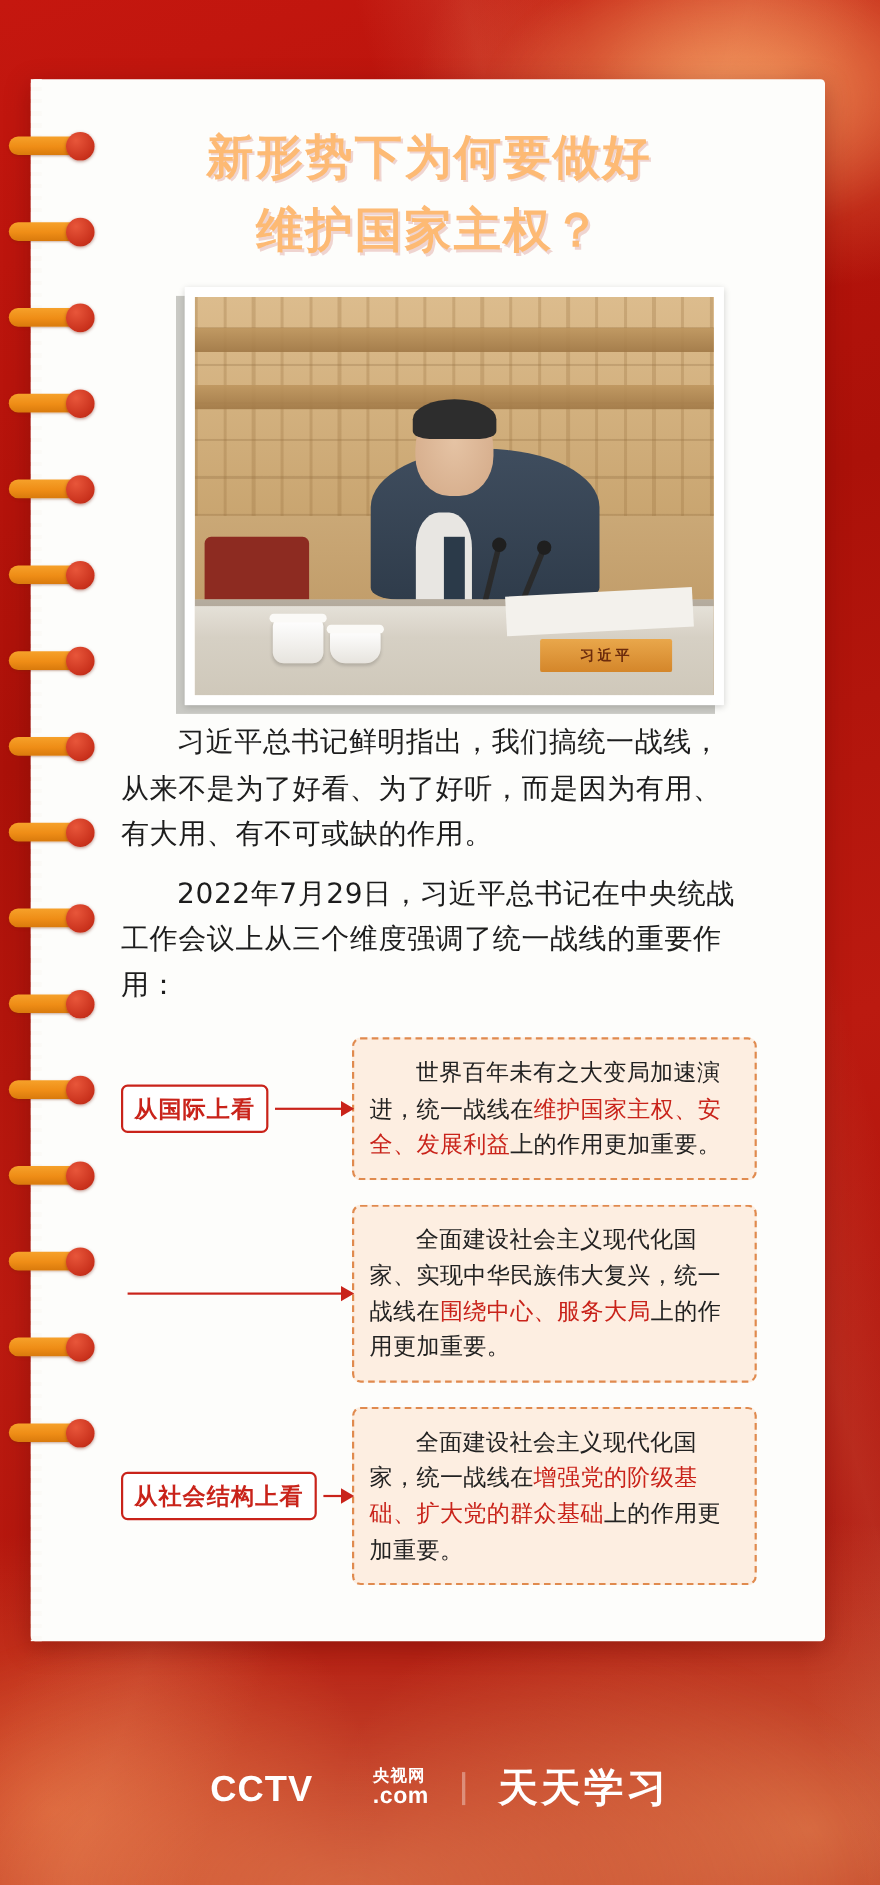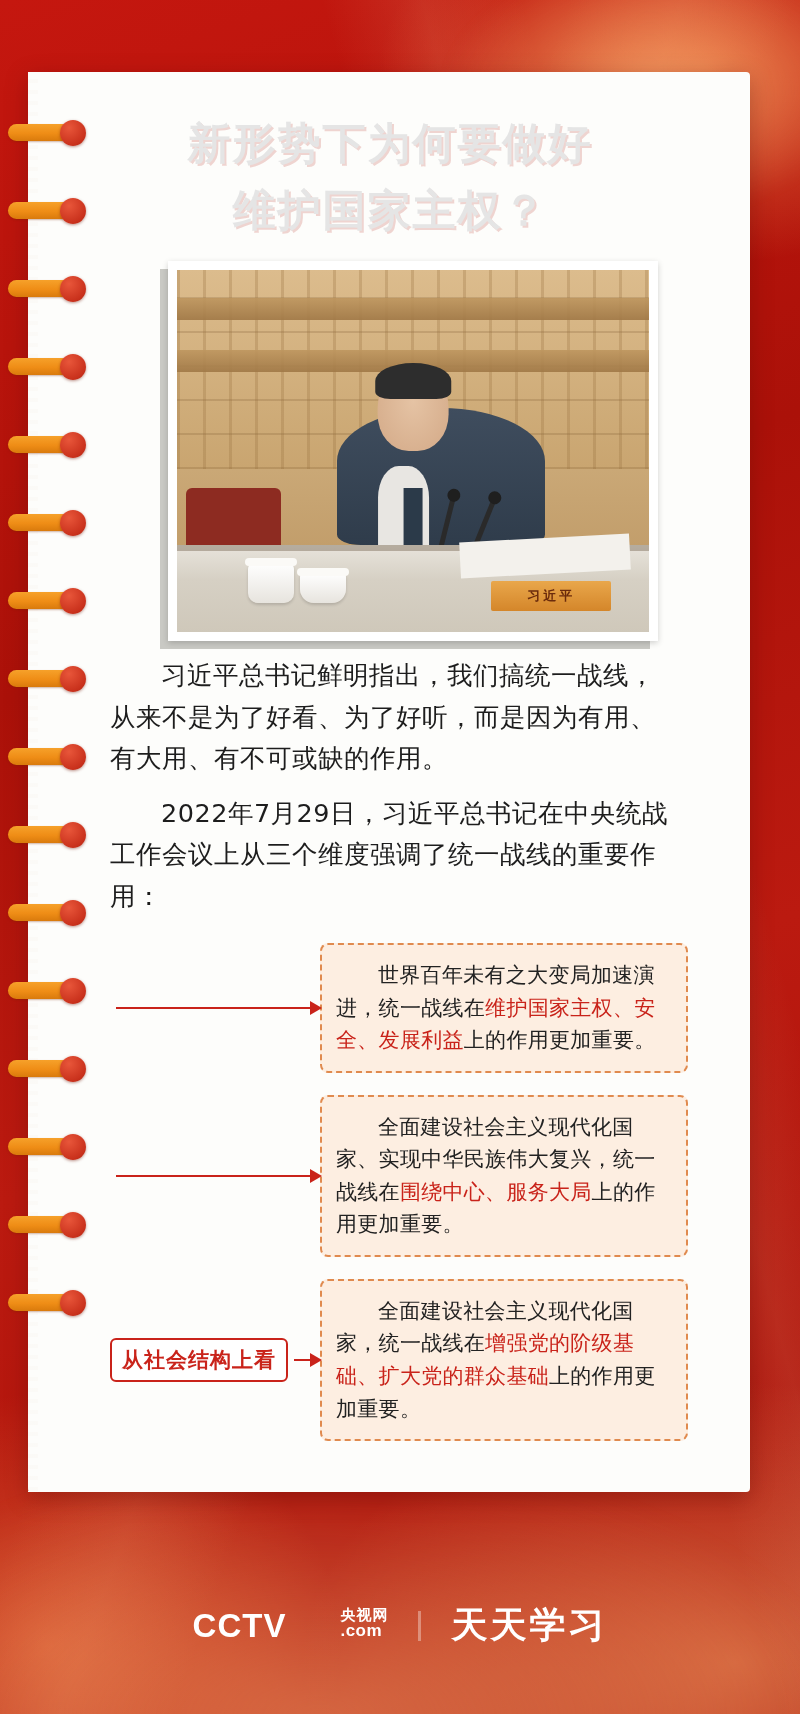--- a/index.html
+++ b/index.html
@@ -105,21 +105,21 @@
   .content {
     position: absolute;
     left: 110px;
     top: 110px;
     width: 560px;
   }
 
   
   .title {
     text-align: center;
-    color: #e5e5e5;
+    color: #fdba74;
     font-weight: 700;
     font-size: 43px;
     line-height: 1.55;
     letter-spacing: 2px;
     text-shadow: 2px 2px 0 rgba(180,30,15,0.18);
     margin: 0 0 10px 0;
     font-family: "DejaVu Sans", "Liberation Sans", sans-serif;
   }
   .title-line { display: block; }
 
@@ -388,40 +388,40 @@
     left: 0;
     right: 0;
     bottom: 64px;
     display: flex;
     align-items: center;
     justify-content: center;
     gap: 30px;
   }
   .cctv {
     display: flex;
-    align-items: flex-start;
+    align-items: center;
     gap: 6px;
     color: #ffffff;
   }
   .cctv-mark {
     font-size: 33px;
     font-weight: 700;
     letter-spacing: 1px;
     font-family: "Liberation Sans", sans-serif;
   }
   .cctv-sub {
     display: flex;
     flex-direction: column;
     line-height: 1.05;
     font-size: 14px;
     font-weight: 700;
     margin-left: 48px;
   }
   .cctv-sub .cn { letter-spacing: 1px; font-size: 15px; }
-  .cctv-sub .com { font-size: 17px; letter-spacing: 0.5px; }
+  .cctv-sub .com { font-size: 21px; letter-spacing: 0.5px; }
   .brand-cn {
     color: #ffffff;
     font-size: 36px;
     font-weight: 700;
     letter-spacing: 3px;
     font-family: "DejaVu Serif", "Liberation Serif", serif;
   }
   .divider-dot {
     width: 3px; height: 30px;
     background: rgba(255,255,255,0.35);
@@ -543,20 +543,21 @@
     </div>
   </div>
 
   <p class="para">习近平总书记鲜明指出，我们搞统一战线，从来不是为了好看、为了好听，而是因为有用、有大用、有不可或缺的作用。</p>
   <p class="para">2022年7月29日，习近平总书记在中央统战工作会议上从三个维度强调了统一战线的重要作用：</p>
 
   <div class="points">
 
     <div class="point-row">
       <div class="tag-col">
+        <span class="tag">从国际上看</span>
         <span class="arrow"></span>
       </div>
       <div class="card"><span>世界百年未有之大变局加速演进，统一战线在</span><span class="hl">维护国家主权、安全、发展利益</span><span>上的作用更加重要。</span></div>
     </div>
 
     <div class="point-row">
       <div class="tag-col">
         <span class="arrow"></span>
       </div>
       <div class="card"><span>全面建设社会主义现代化国家、实现中华民族伟大复兴，统一战线在</span><span class="hl">围绕中心、服务大局</span><span>上的作用更加重要。</span></div>

